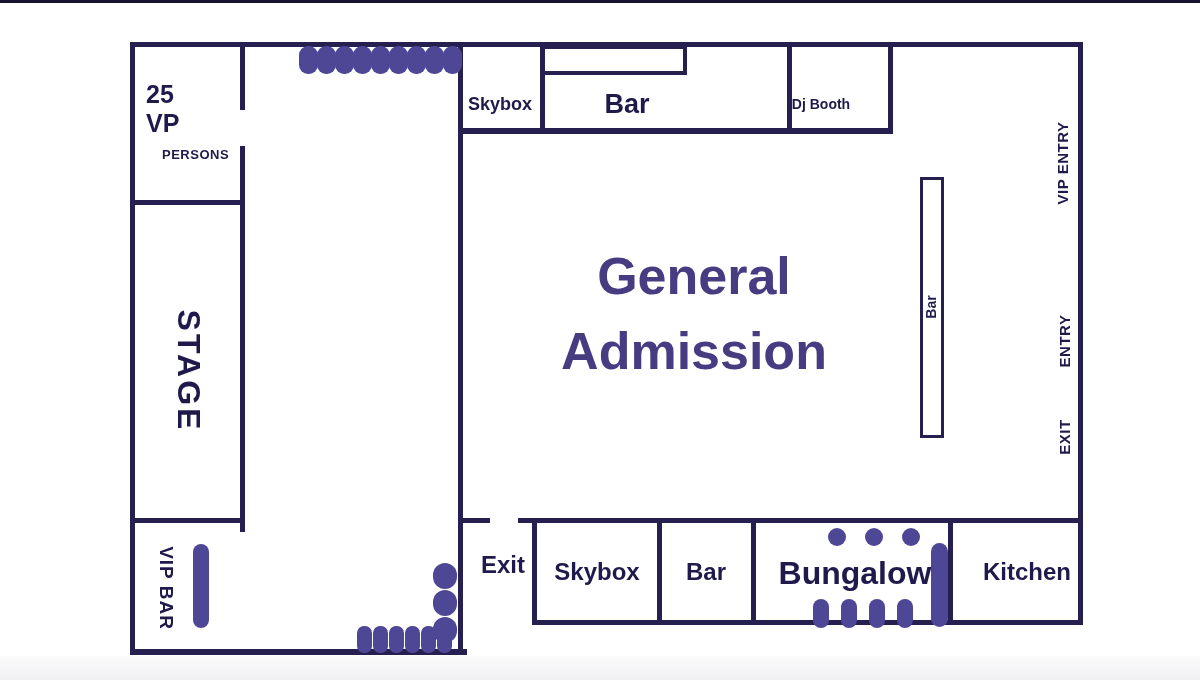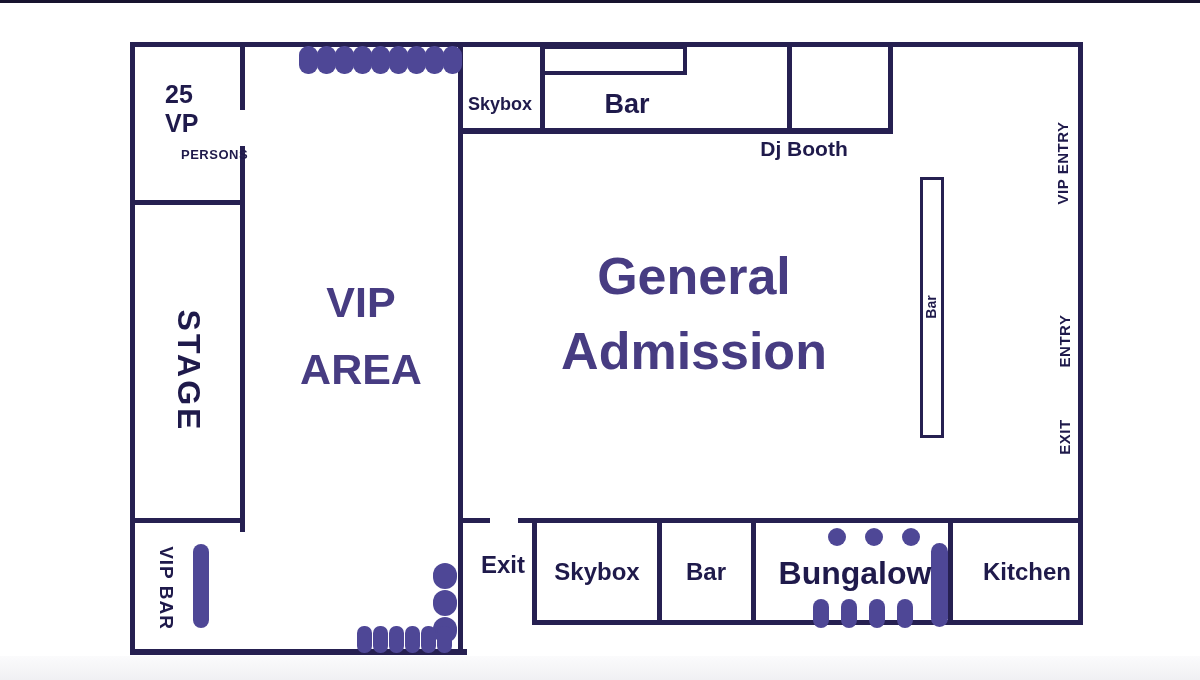--- a/index.html
+++ b/index.html
@@ -53,30 +53,30 @@
   .seats-top .dot{width:19px;height:28px;border-radius:9px;margin-right:-1px;background:var(--furn);}
   .seats-side{left:433px;top:563px;flex-direction:column;gap:1px;}
   .seats-side .dot{width:24px;height:26px;border-radius:12px;background:var(--furn);}
   .seats-vbottom{left:357px;top:626px;gap:1px;}
   .seats-vbottom .dot{width:15px;height:27px;border-radius:7px;background:var(--furn);}
   .seats-bungtop{left:828px;top:528px;gap:19px;}
   .seats-bungtop .dot{width:18px;height:18px;border-radius:50%;background:var(--furn);}
   .seats-bungbot{left:813px;top:599px;gap:12px;}
   .seats-bungbot .dot{width:16px;height:29px;border-radius:8px;background:var(--furn);}
   
-  .lbl-vp{position:absolute;left:165px;top:80px;color:var(--text);font-weight:700;}
+  .lbl-vp{position:absolute;left:146px;top:80px;color:var(--text);font-weight:700;}
   .lbl-vp .big{font-size:25px;line-height:29px;display:block;}
   .lbl-vp .small{font-size:13px;letter-spacing:.5px;display:block;margin-top:9px;padding-left:16px;}
   .lbl-stage{left:188px;top:371px;font-size:32px;letter-spacing:3px;}
   .lbl-vipbar{left:166px;top:588px;font-size:19px;letter-spacing:1px;}
   .lbl-viparea{left:361px;top:336px;font-size:43px;line-height:1.55;color:var(--accent);}
   .lbl-ga{left:694px;top:314px;font-size:52px;line-height:1.45;color:var(--accent);}
   .lbl-skybox-t{left:500px;top:104px;font-size:18px;}
   .lbl-bar-t{left:627px;top:104px;font-size:27px;}
-  .lbl-dj{left:804px;top:104px;font-size:21px;margin-top:45px;}
+  .lbl-dj{left:821px;top:104px;font-size:14px;}
   .lbl-vipentry{left:1062px;top:163px;font-size:15px;letter-spacing:.5px;}
   .lbl-entry{left:1064px;top:341px;font-size:15px;letter-spacing:.5px;}
   .lbl-exitwall{left:1064px;top:437px;font-size:15px;letter-spacing:.5px;}
   .lbl-gabar{left:931px;top:307px;font-size:14px;}
   .lbl-exitcorr{left:503px;top:565px;font-size:24px;}
   .lbl-skybox-b{left:597px;top:572px;font-size:24px;}
   .lbl-bar-b{left:706px;top:572px;font-size:24px;}
   .lbl-bungalow{left:855px;top:573px;font-size:32px;}
   .lbl-kitchen{left:1019px;top:572px;font-size:24px;margin-left:8px;}
 </style>
@@ -152,24 +152,20 @@
 
   <div class="lbl-vp">
     <span class="big">25</span>
     <span class="big">VP</span>
     <span class="small">PERSONS</span>
   </div>
 
   <div class="lbl rot90 lbl-stage">STAGE</div>
   <div class="lbl rot90 lbl-vipbar">VIP BAR</div>
 
-  <div class="lbl center2 lbl-viparea">
-    <span style="display:block">VIP</span>
-    <span style="display:block">AREA</span>
-  </div>
 
   <div class="lbl center2 lbl-ga">
     <span style="display:block">General</span>
     <span style="display:block">Admission</span>
   </div>
 
   <div class="lbl lbl-skybox-t">Skybox</div>
   <div class="lbl lbl-bar-t">Bar</div>
   <div class="lbl lbl-dj">Dj Booth</div>
 

